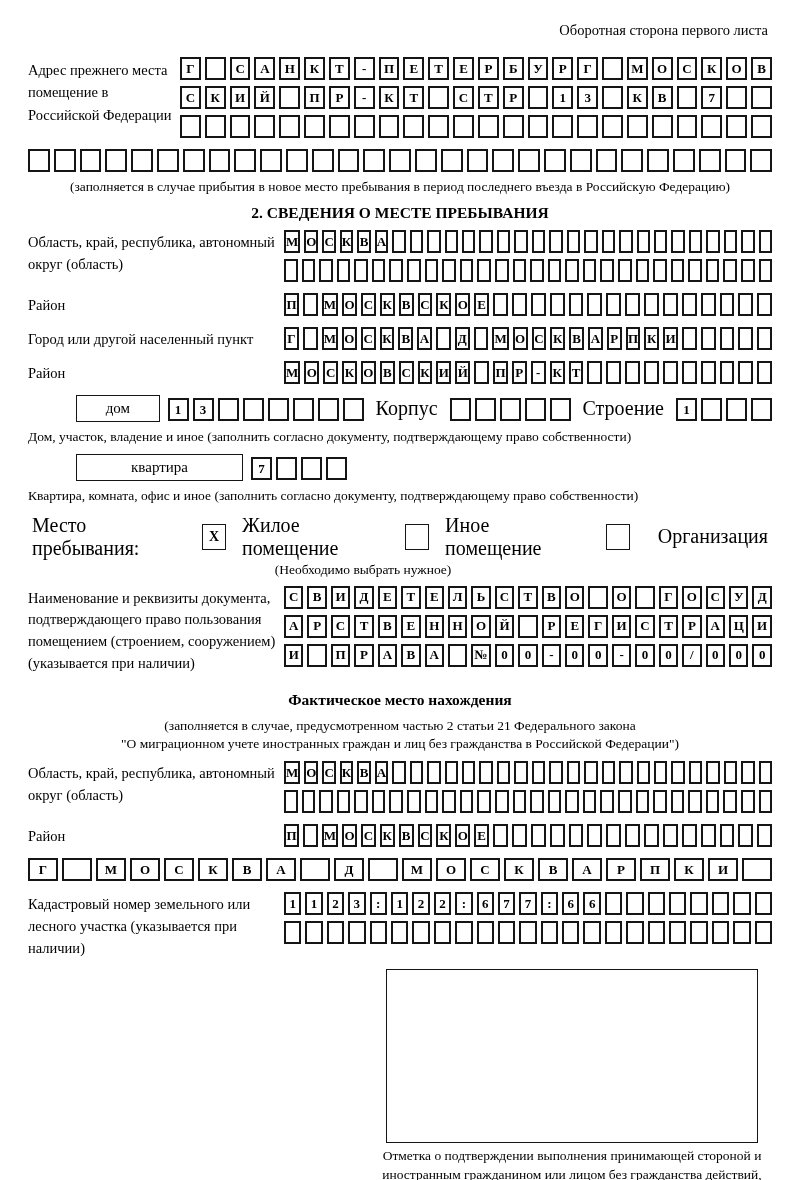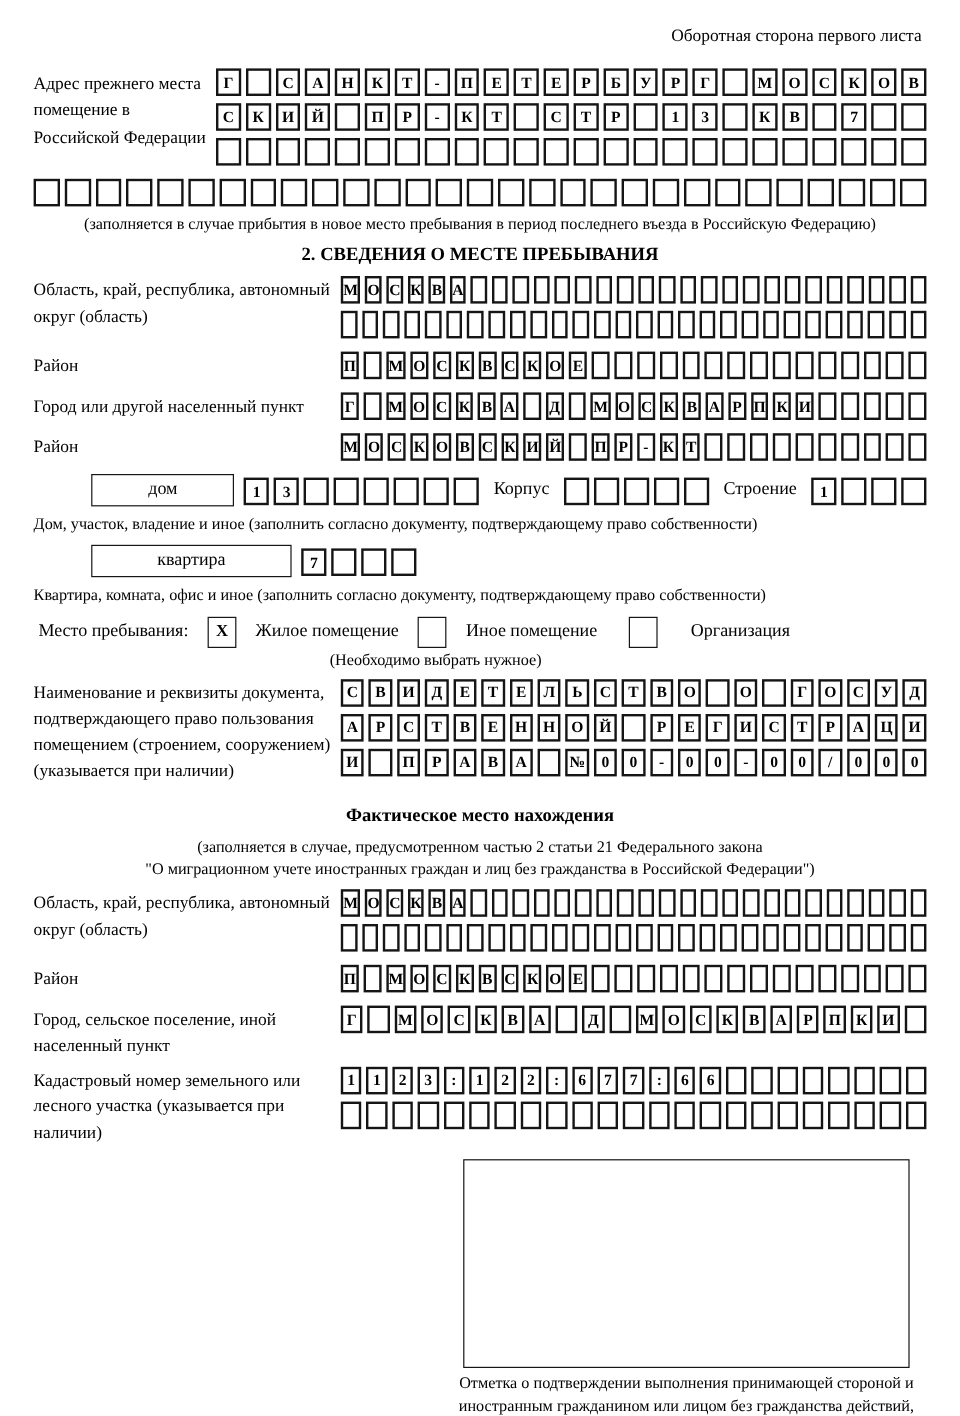--- a/index.html
+++ b/index.html
@@ -28,21 +28,21 @@
   .caption.center { text-align:center; }
   .sec-title { text-align:center; font-weight:bold; font-size:15.5px; margin:8px 0 8px 0; }
 
   .inline-row { display:flex; align-items:center; gap:8px; margin:2px 0 6px 0;padding-left:48px; }
   .boxlabel {
     border:1.8px solid #151515; height:27px; display:flex;
     align-items:center; justify-content:center; font-size:15px; background:#fff;
   }
   .w-dom { width:170px; }
   .w-kv  { width:167px; }
-  .plain-lbl { font-size:15px; padding:0 4px; }
+  .plain-lbl { font-size:20px; padding:0 4px; }
 
   .chk {
     width:24px; height:26px; border:1.8px solid #151515; flex:none;
     display:flex; align-items:center; justify-content:center;
     font-size:14px; font-weight:bold; background:#fff;
   }
   .chk-row { display:flex; align-items:center; gap:12px; margin:6px 0 2px 0; }
   .chk-note { text-align:center; width:430px; margin-left:120px; font-size:13.5px; margin-bottom:8px; }
 
   .stamp-wrap { display:flex; margin-top:10px; }
@@ -568,21 +568,20 @@
         <div class="cell"></div>
         <div class="cell"></div>
         <div class="cell"></div>
         <div class="cell"></div>
         <div class="cell"></div>
       </div>
     </div>
 </div>
 
 <div class="fieldrow">
-  <div class="lblcol2">Город, сельское поселение, иной населенный пункт</div>
   <div class="gridcol">
       <div class="cellrow">
         <div class="cell">Г</div>
         <div class="cell"></div>
         <div class="cell">М</div>
         <div class="cell">О</div>
         <div class="cell">С</div>
         <div class="cell">К</div>
         <div class="cell">В</div>
         <div class="cell">А</div>

